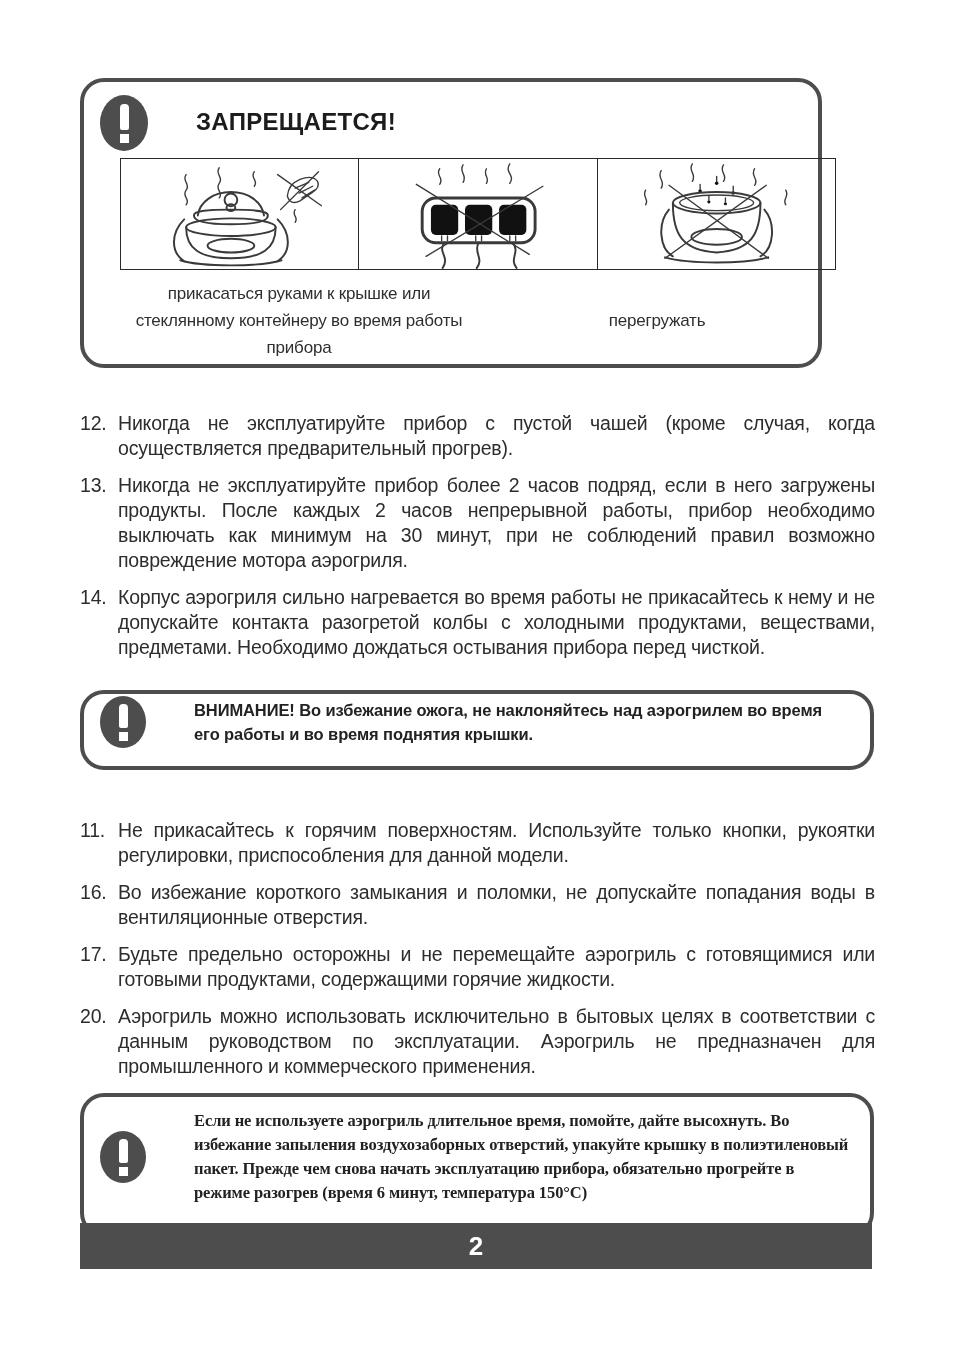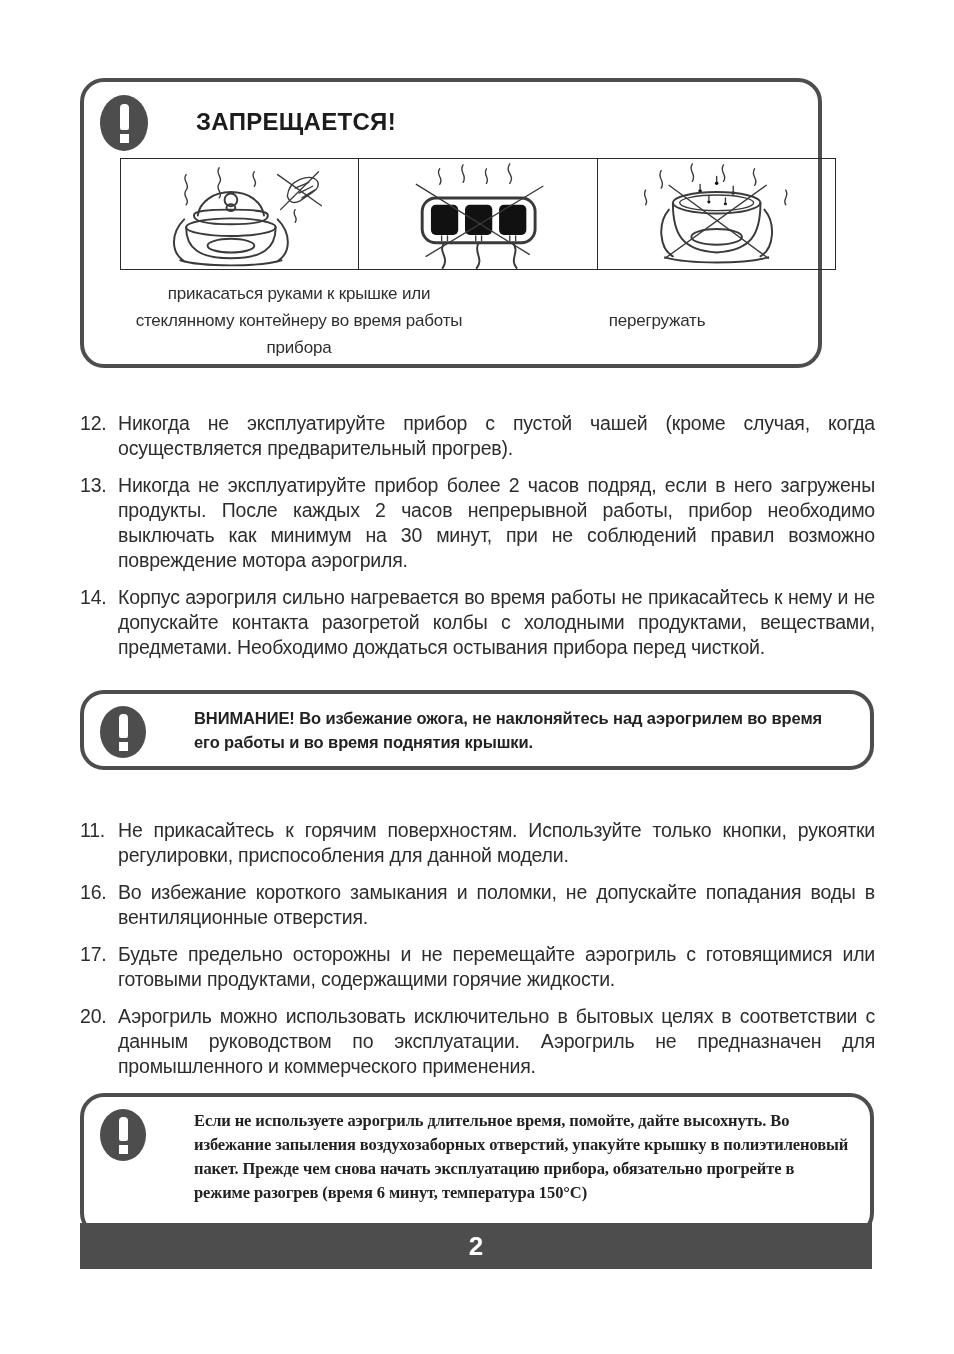--- a/index.html
+++ b/index.html
@@ -89,21 +89,21 @@
   }
   .rule .txt{
     flex:1 1 auto;
     font-size:19.5px;line-height:25px;
     text-align:justify;
     color:#2d2d2d;letter-spacing:-.2px;
   }
 
   
   .warn{
-    display:flex;align-items:flex-start;
+    display:flex;align-items:center;
     padding:12px 18px 28px 16px;
   }
   .warn1{left:80px;top:690px;width:794px;height:80px;}
   .warn2{left:80px;top:1093px;width:794px;min-height:114px;}
   .warn-text{
     margin:0 0 0 48px;
     font-size:16.5px;line-height:24px;
     font-weight:bold;color:#222;
     letter-spacing:-.1px;
     max-width:655px;

